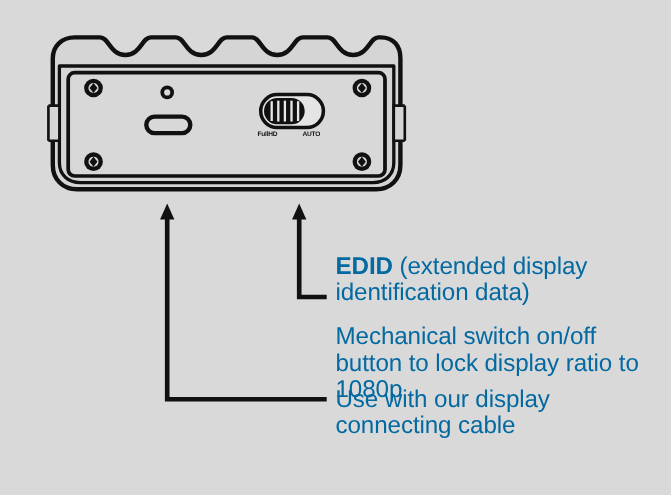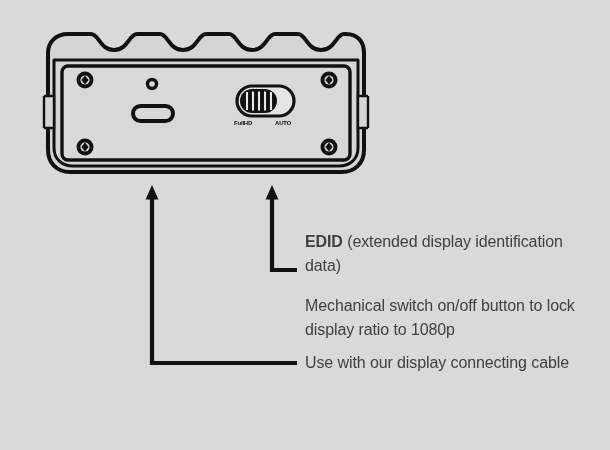--- a/index.html
+++ b/index.html
@@ -22,23 +22,23 @@
   }
   #artwork {
     position: absolute;
     left: 0;
     top: 0;
     width: 610px;
     height: 450px;
   }
   .callout {
     position: absolute;
-    color: #404040;
+    color: #0369a1;
     font-family: "Liberation Sans", sans-serif;
-    font-size: 16px;
+    font-size: 22px;
     line-height: 24px;
     letter-spacing: -0.1px;
     white-space: pre-line;
   }
   .callout .lead {
     font-weight: bold;
   }
   #callout-edid {
     left: 305px;
     top: 206px;

